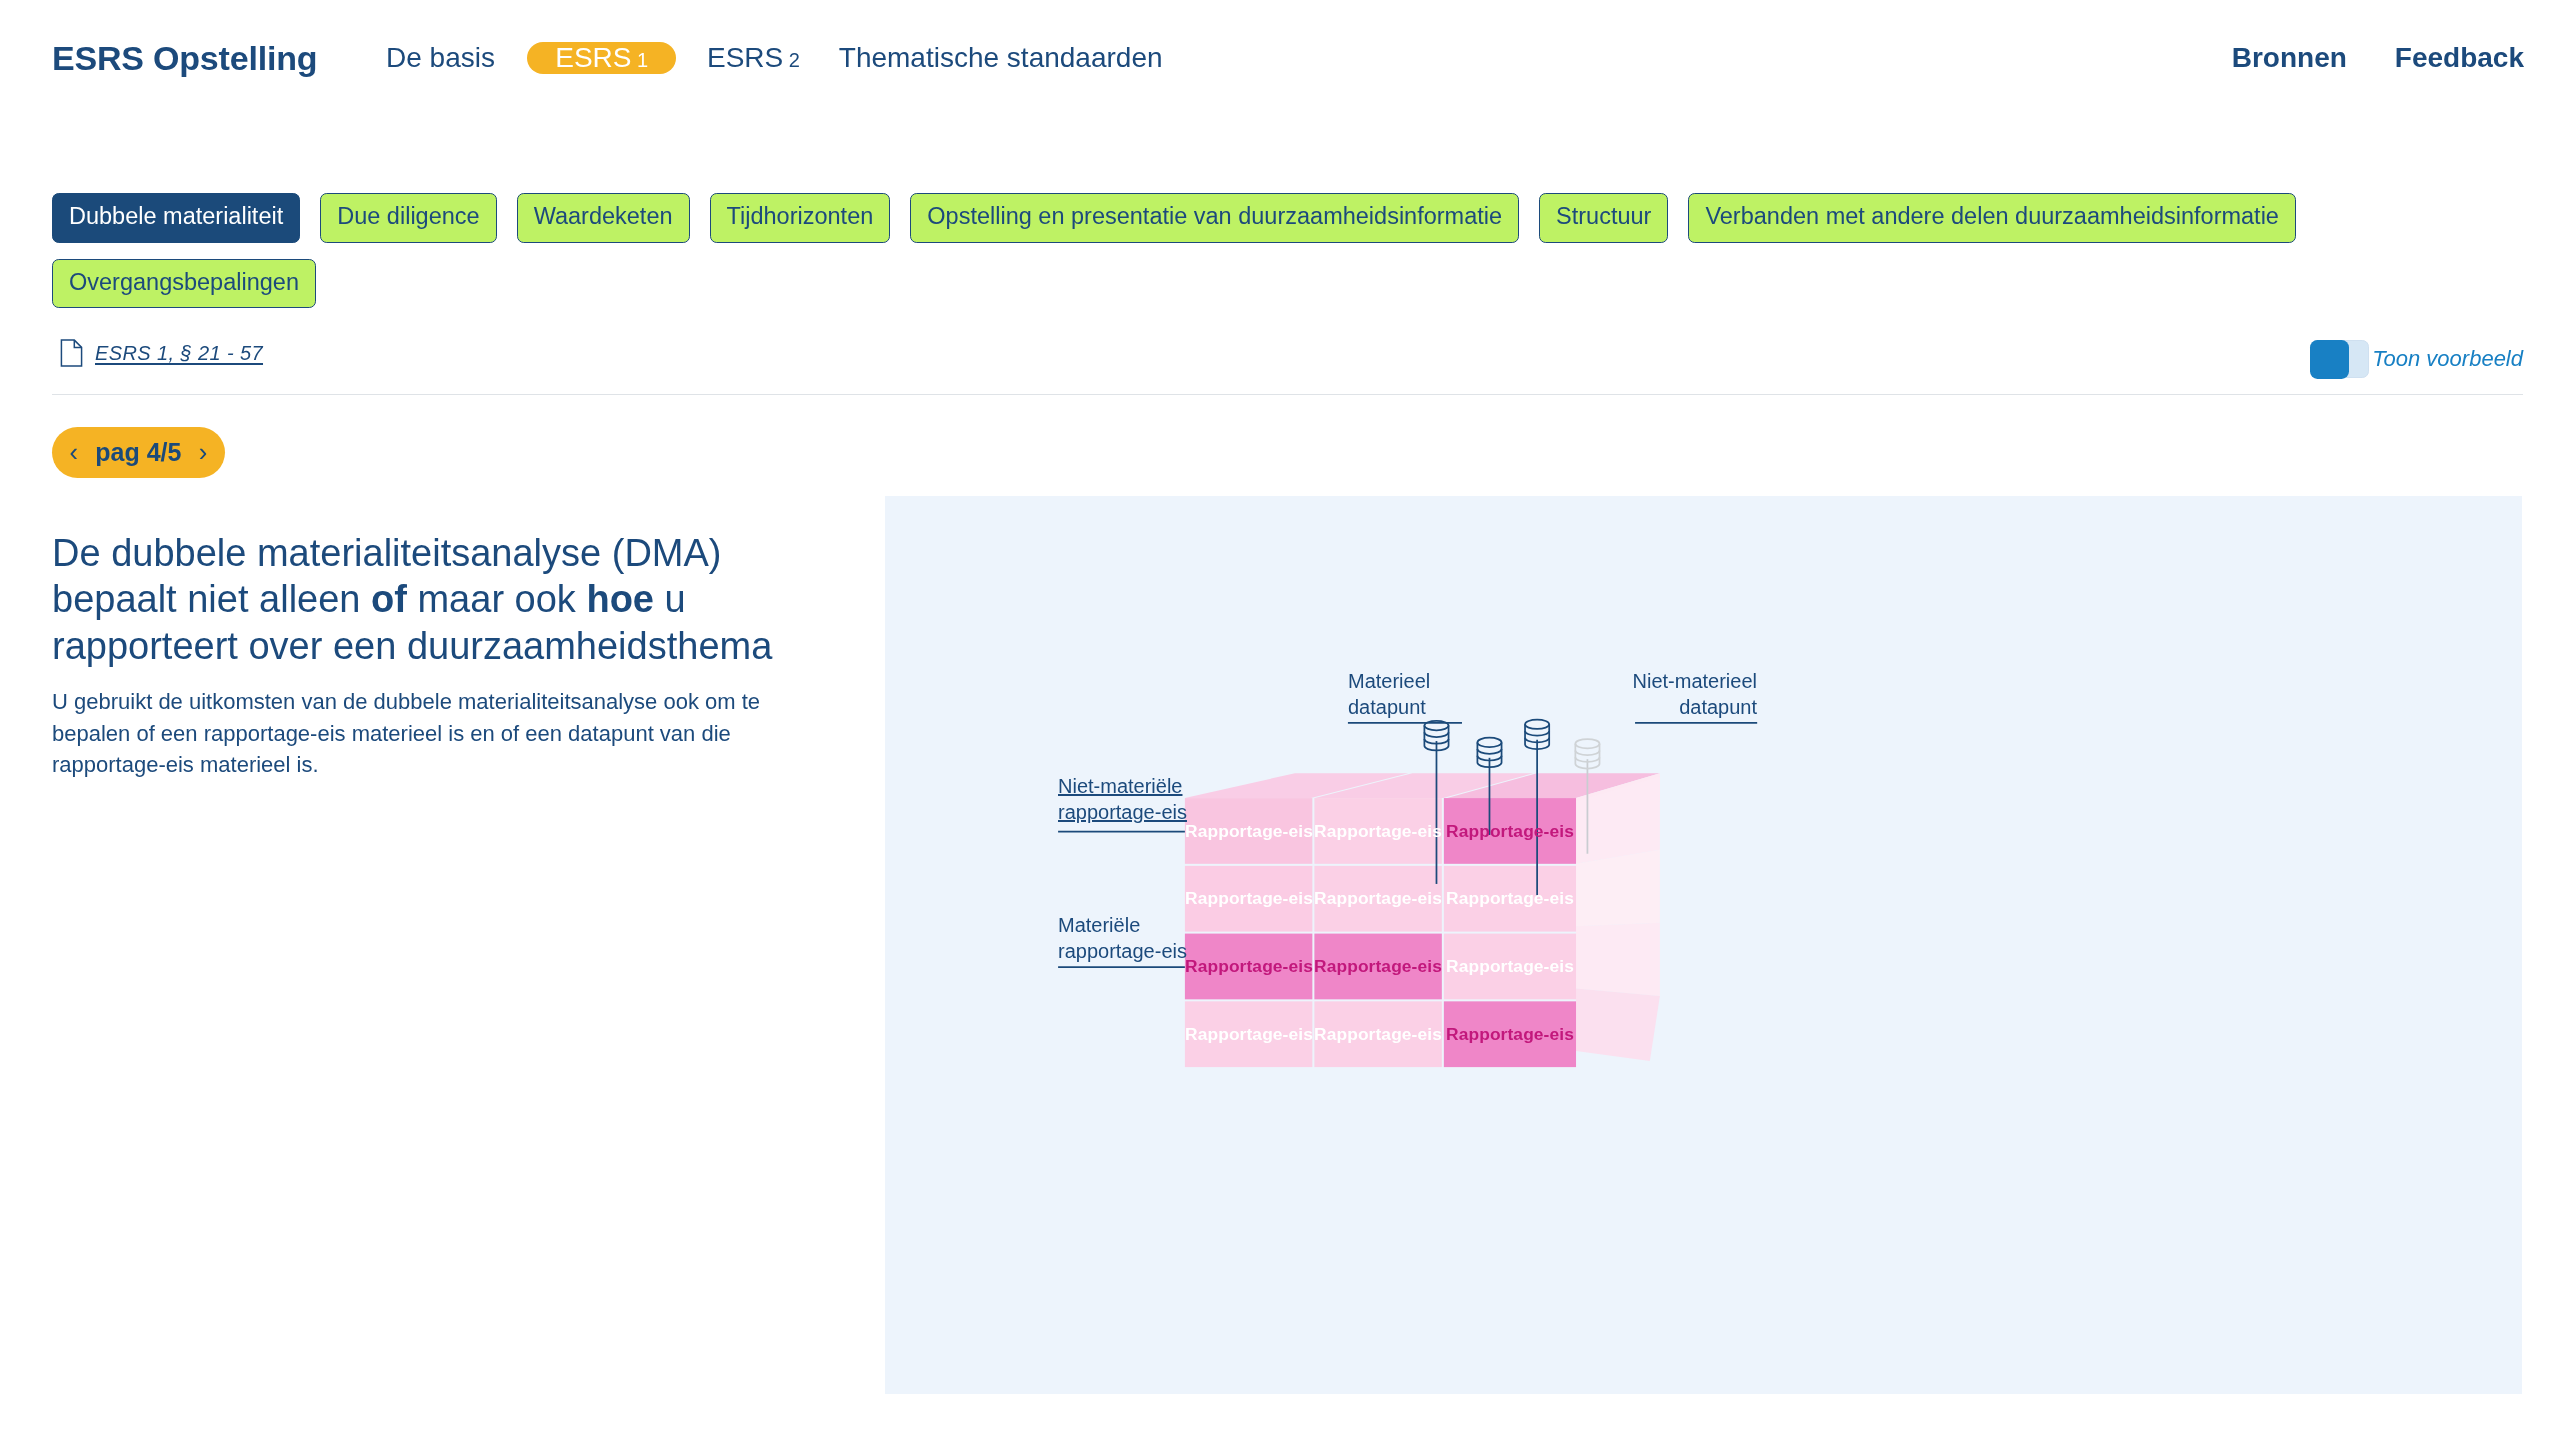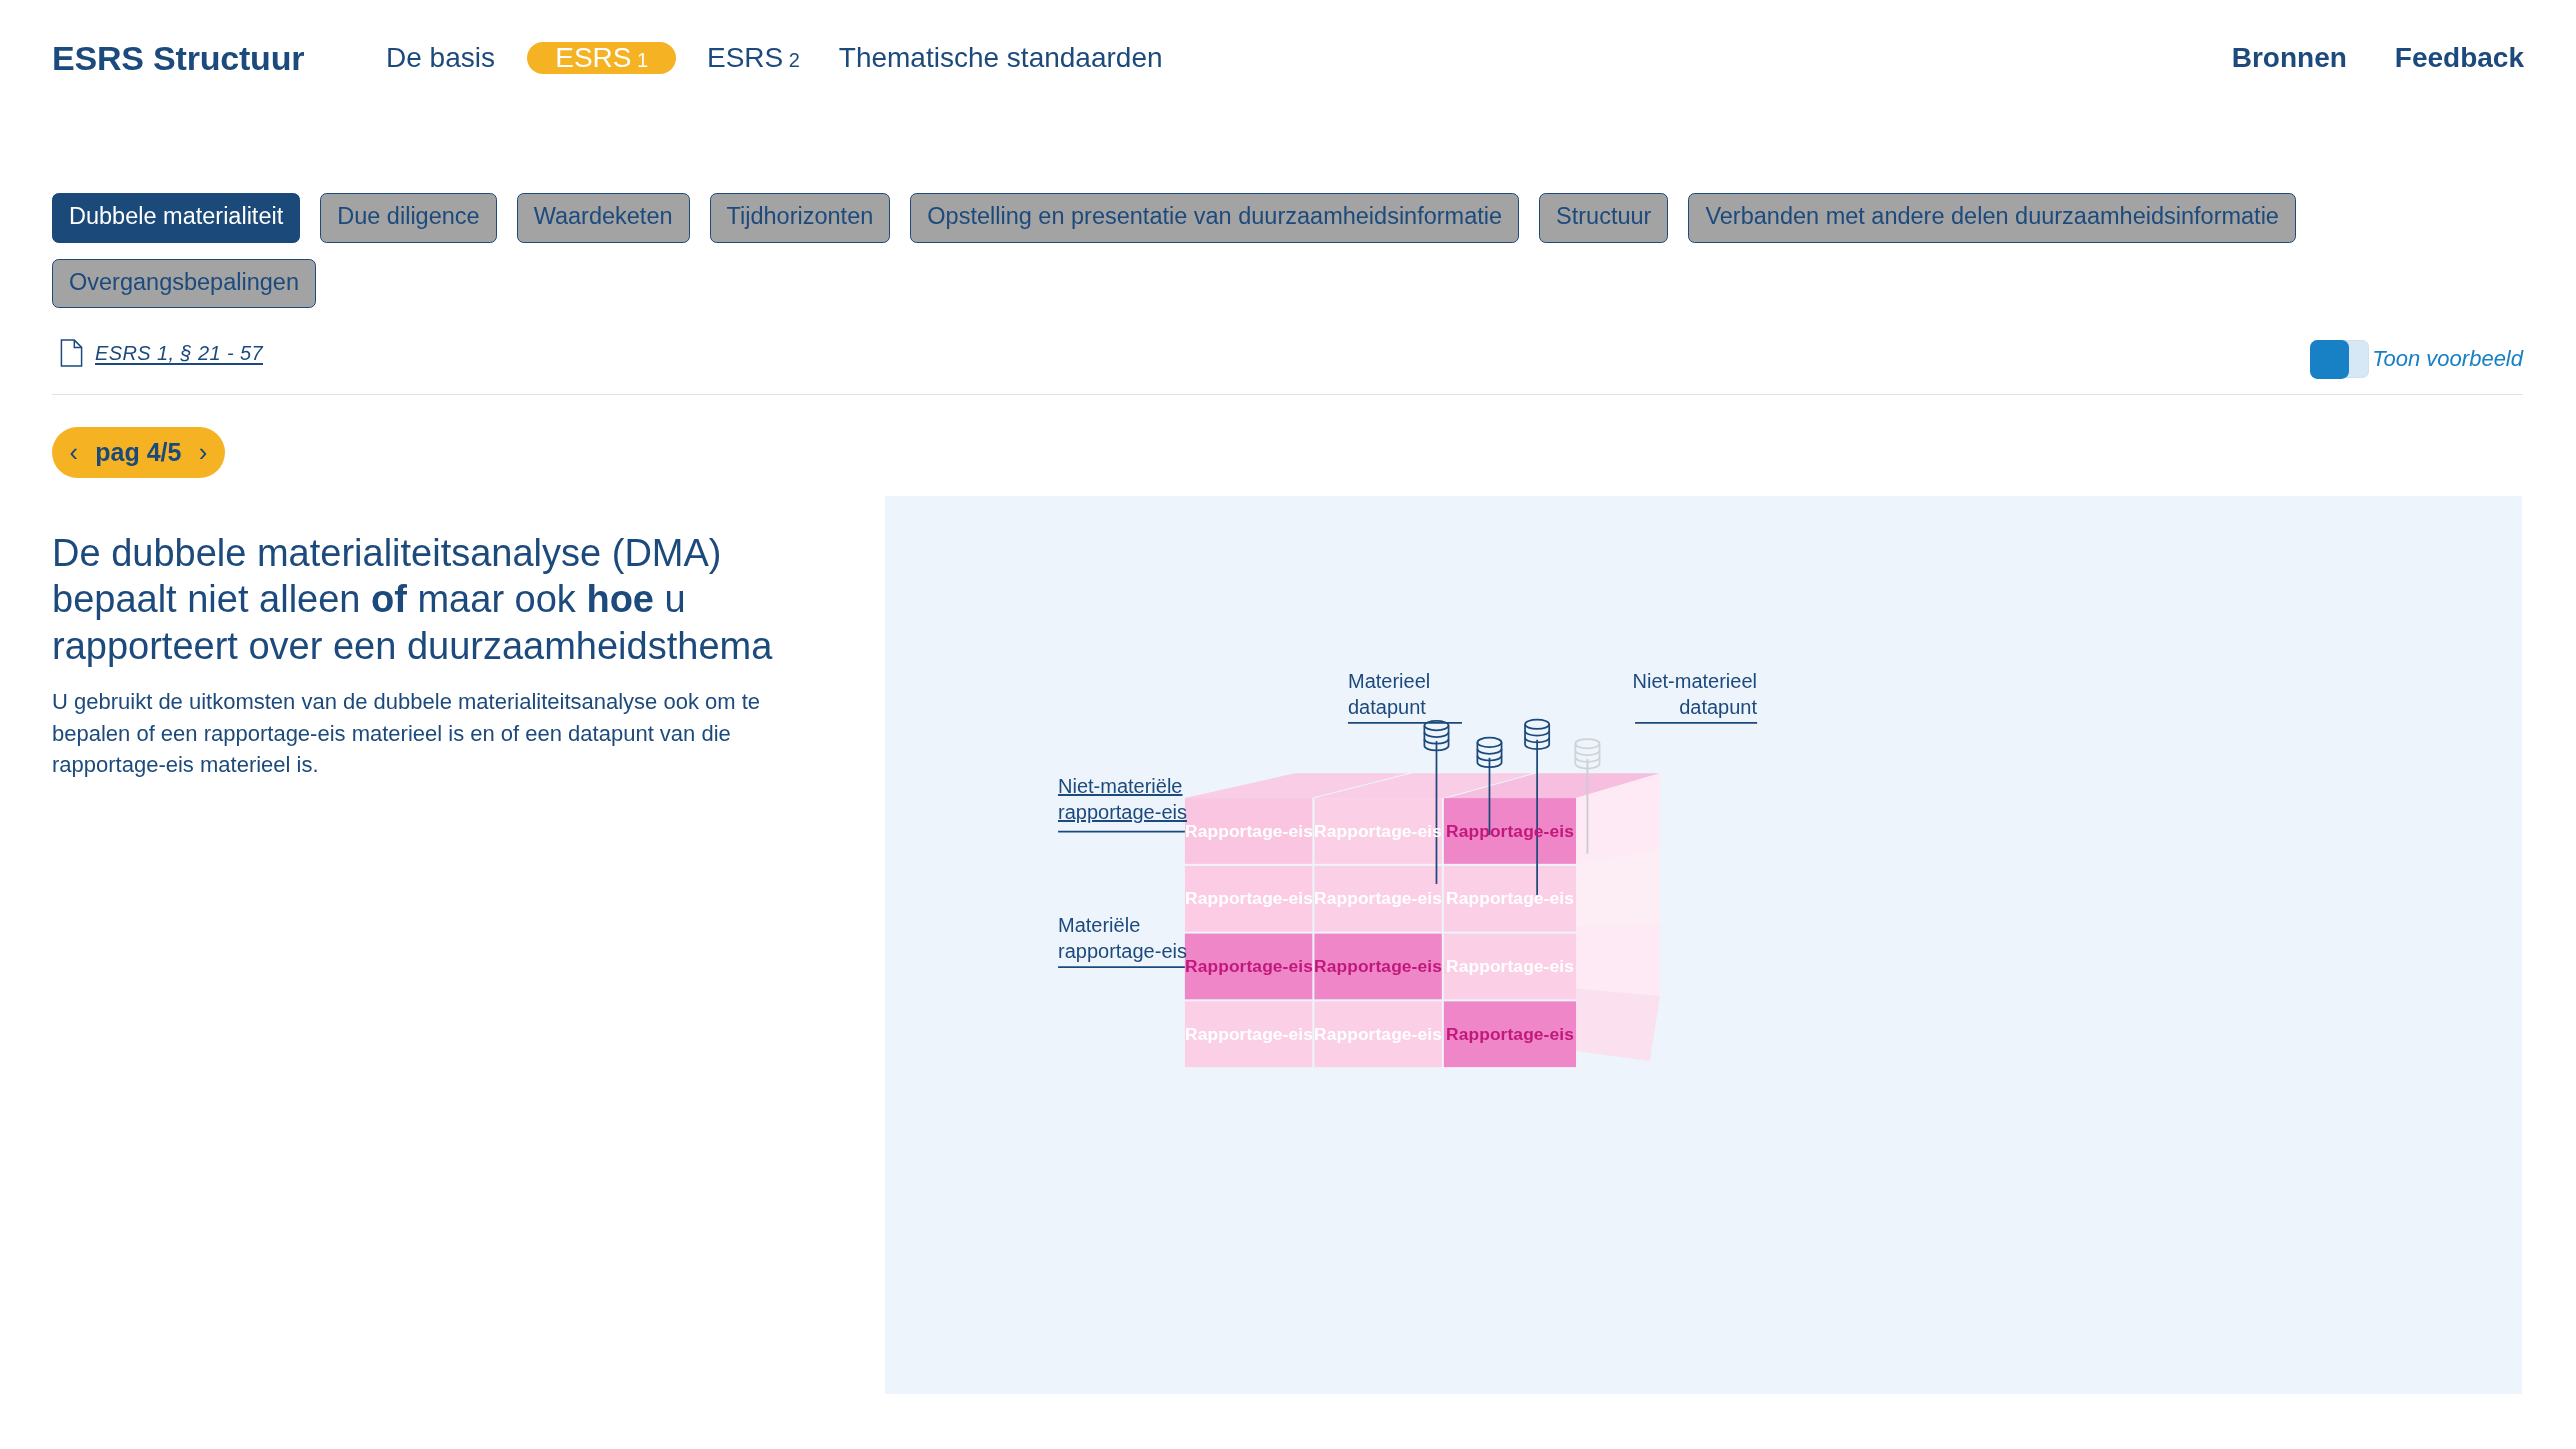--- a/index.html
+++ b/index.html
@@ -48,21 +48,21 @@
   }
 
   
   .chips {
     position: absolute; left: 52px; top: 193px;
     width: 2469px;
     display: flex; flex-wrap: wrap; gap: 16px 20px;
   }
   .chip {
     border: 1.3px solid #1c4a7c; border-radius: 6.7px;
-    color: #1c4a7c; background: #a3a3a3;
+    color: #1c4a7c; background: #bef264;
     font-size: 23.5px; line-height: 1;
     padding: 11.4px 16px 12.7px 16px;
     white-space: nowrap; cursor: pointer;
   }
   .chip.active { background: #1b4a7a; color: #ffffff; border-color: #1b4a7a; }
 
   
   .docrow {
     position: absolute; left: 52px; top: 339px;
     width: 2471px; height: 54px;
@@ -138,21 +138,21 @@
   .dg-label {
     position: absolute; font-size: 20px; color: #1c4a7c;
     line-height: 1.28; white-space: nowrap;
   }
   .dg-label.right { text-align: right; }
 </style>
 </head>
 <body>
 
 <div class="header">
-  <div class="brand">ESRS Structuur</div>
+  <div class="brand">ESRS Opstelling</div>
 
   <div class="nav-main">
     <div class="nav-item">
       <span>De basis</span>
     </div>
     <div class="nav-item pill">
       <span>ESRS</span><span class="sub">1</span>
     </div>
     <div class="nav-item">
       <span>ESRS</span><span class="sub">2</span>

